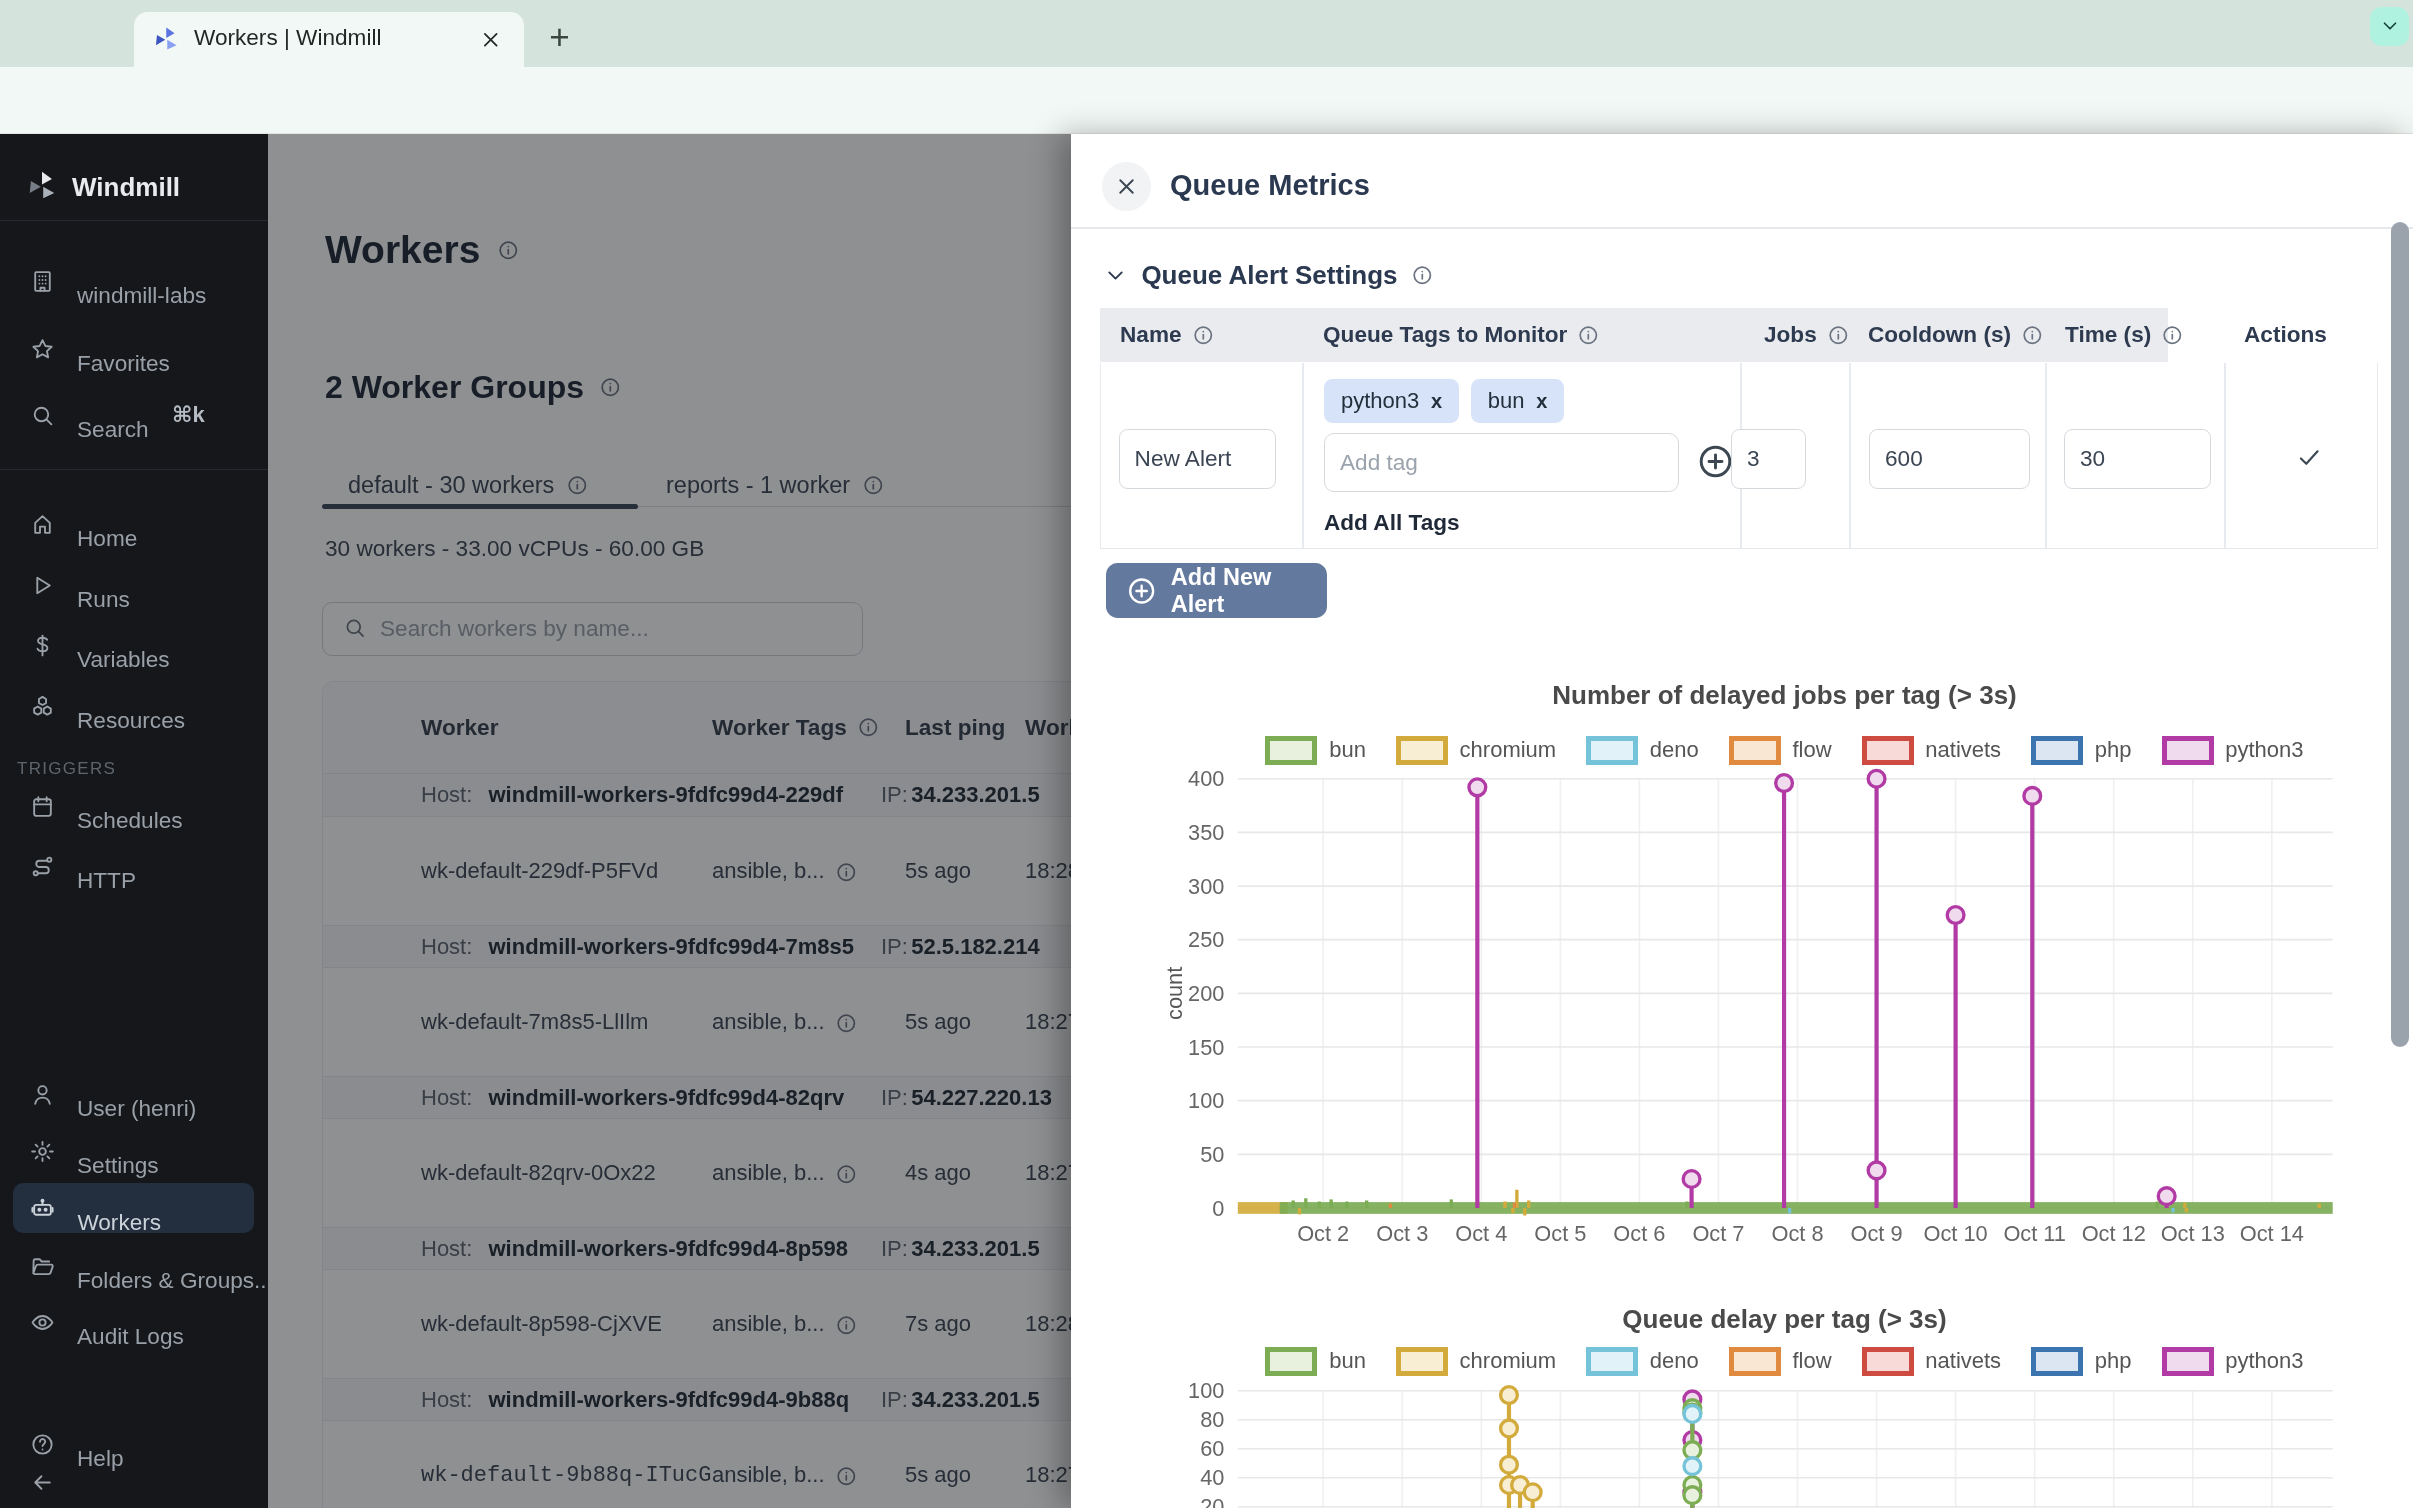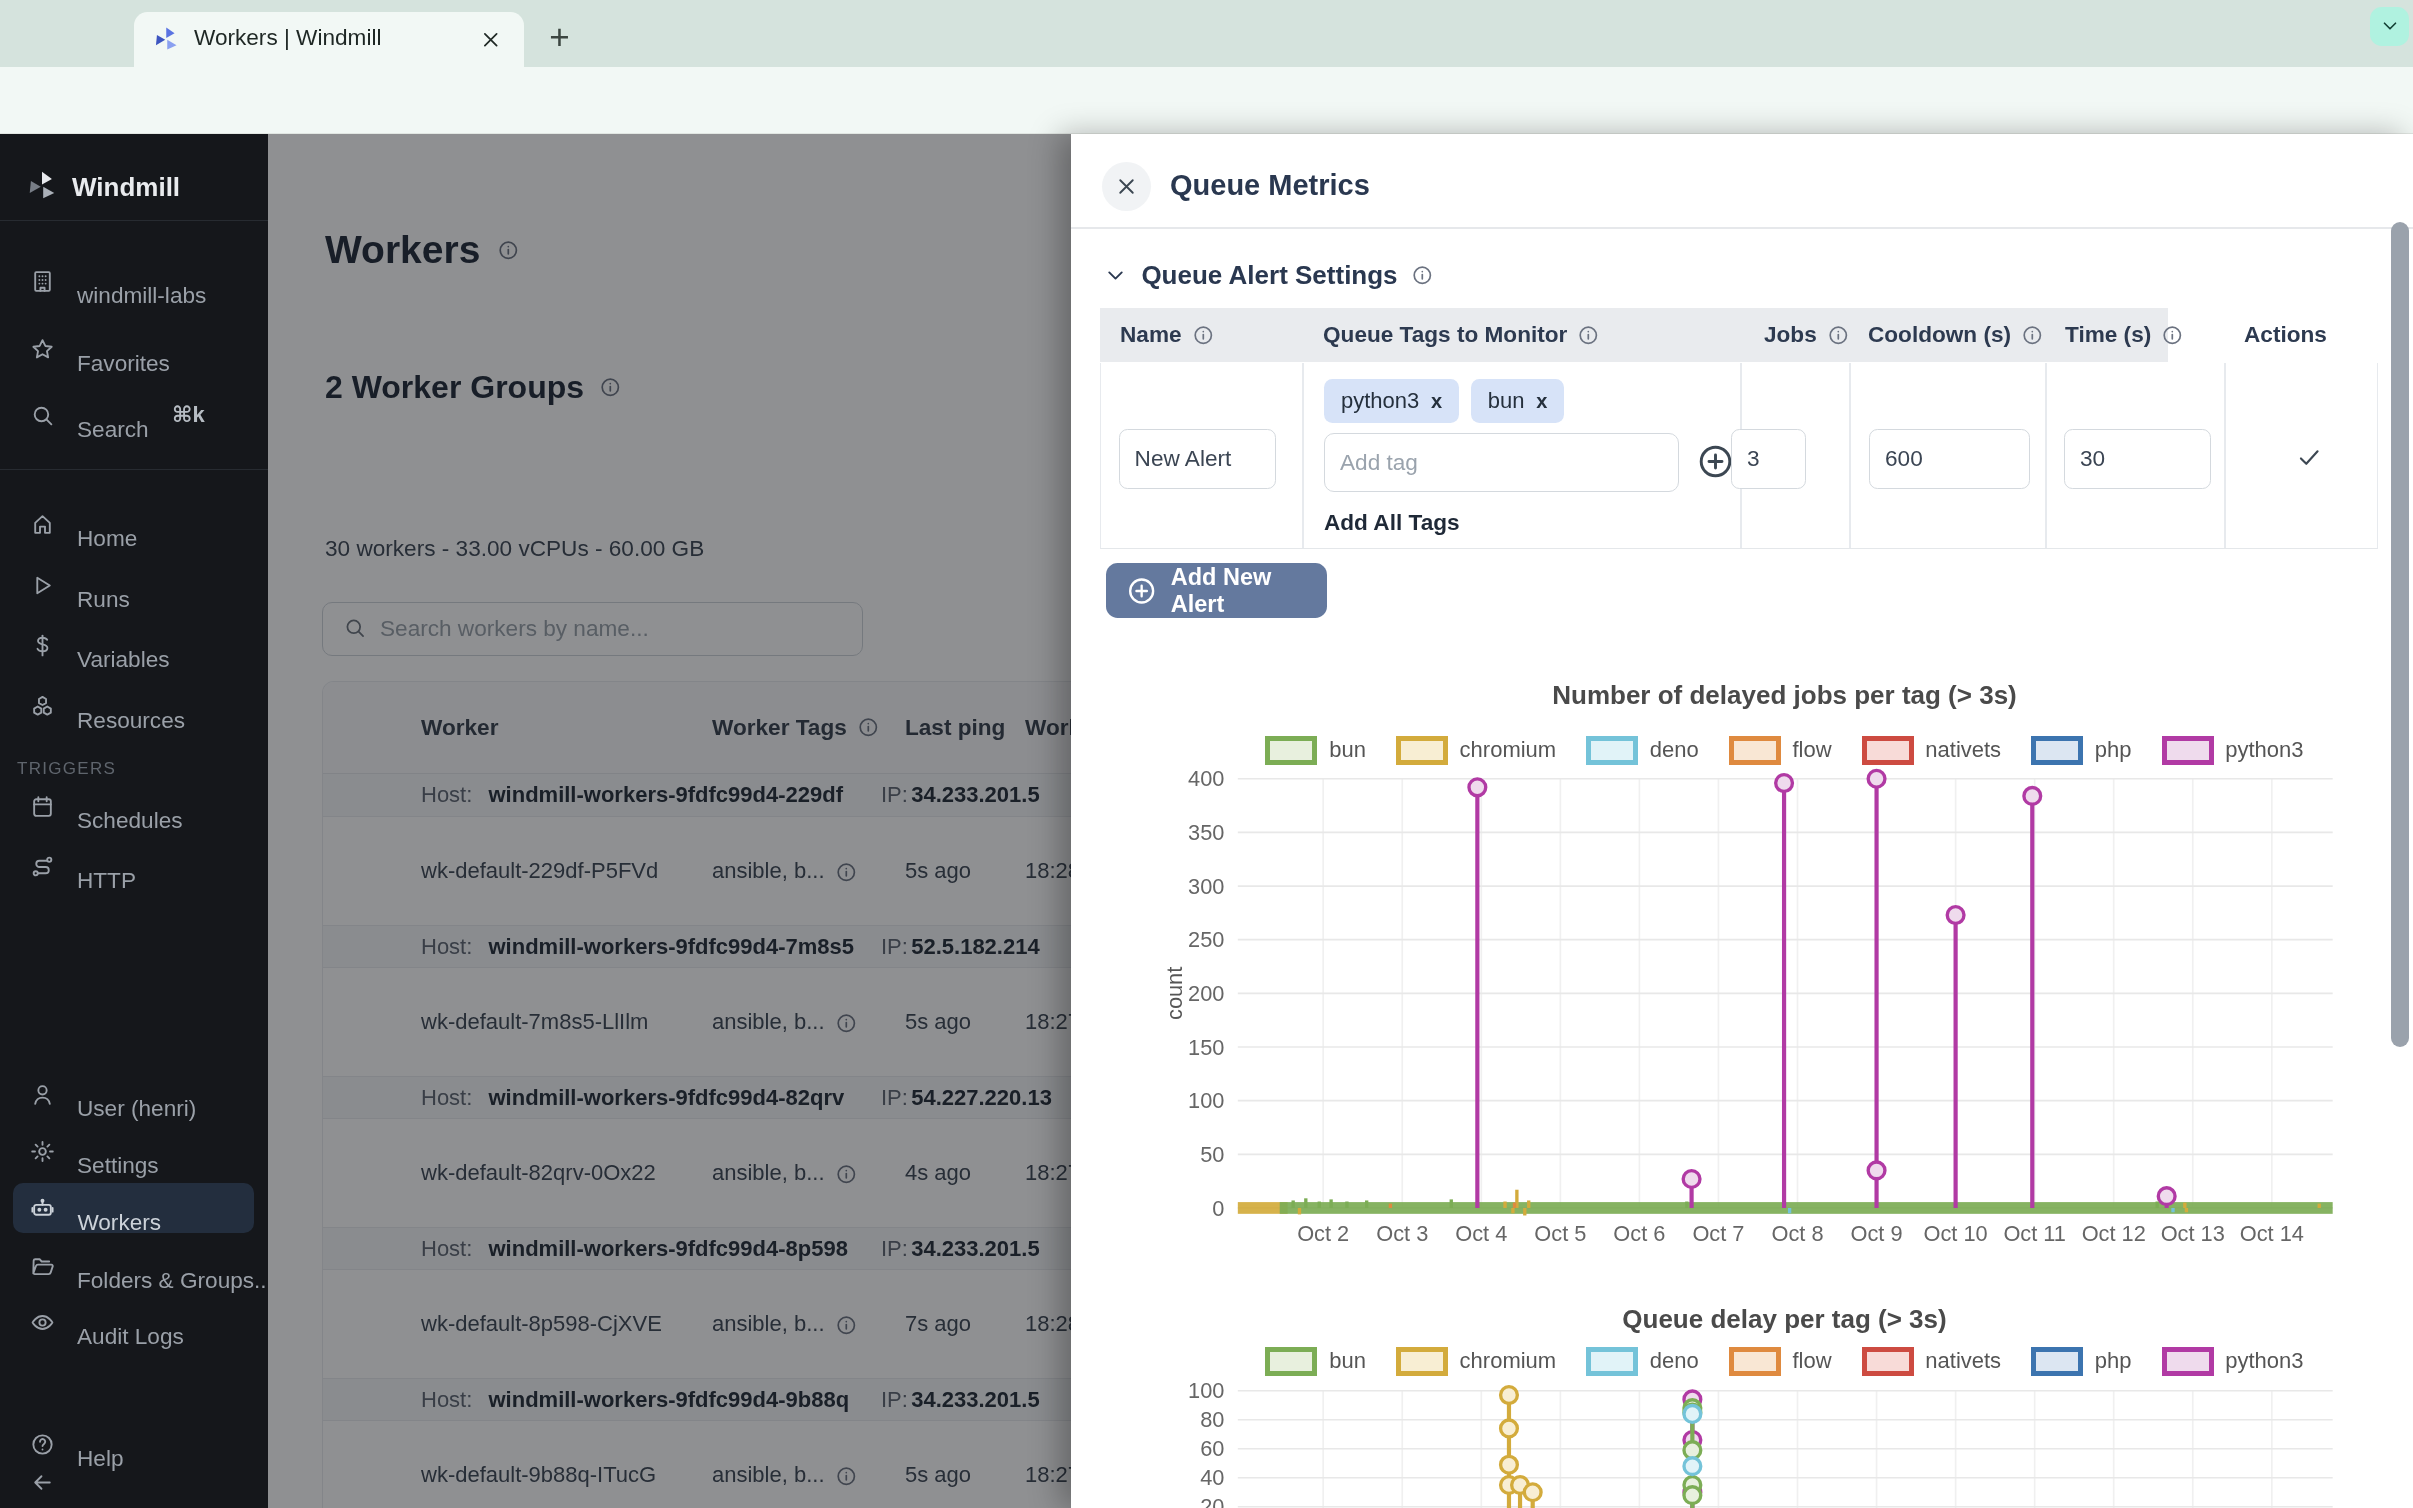--- a/index.html
+++ b/index.html
@@ -372,20 +372,42 @@
     <div class="m-groups">
       <span>2 Worker Groups</span>
       <span class="info-ic ic">
           <svg viewBox="0 0 24 24" fill="none" stroke="currentColor" stroke-width="1.8" stroke-linecap="round" stroke-linejoin="round">
             <circle cx="12" cy="12" r="8.6"></circle>
             <path d="M12 11.2v4.6"></path>
             <path d="M12 8v.01"></path>
           </svg>
         </span>
     </div>
+    <div class="tabs-row">
+      <div class="wtab wtab-1 active">
+        <span>default - 30 workers</span>
+        <span class="info-ic ic">
+            <svg viewBox="0 0 24 24" fill="none" stroke="currentColor" stroke-width="1.8" stroke-linecap="round" stroke-linejoin="round">
+              <circle cx="12" cy="12" r="8.6"></circle>
+              <path d="M12 11.2v4.6"></path>
+              <path d="M12 8v.01"></path>
+            </svg>
+          </span>
+      </div>
+      <div class="wtab wtab-2">
+        <span>reports - 1 worker</span>
+        <span class="info-ic ic">
+            <svg viewBox="0 0 24 24" fill="none" stroke="currentColor" stroke-width="1.8" stroke-linecap="round" stroke-linejoin="round">
+              <circle cx="12" cy="12" r="8.6"></circle>
+              <path d="M12 11.2v4.6"></path>
+              <path d="M12 8v.01"></path>
+            </svg>
+          </span>
+      </div>
+    </div>
     <div class="m-summary">30 workers - 33.00 vCPUs - 60.00 GB</div>
     <div class="m-search">
       <span class="s-ic ic">
           <svg viewBox="0 0 24 24" fill="none" stroke="currentColor" stroke-width="1.8" stroke-linecap="round" stroke-linejoin="round">
             <circle cx="11" cy="11" r="6.5"></circle>
             <path d="M16 16l4.5 4.5"></path>
           </svg>
         </span>
       <input placeholder="Search workers by name..." style="">
     </div>
@@ -540,21 +562,21 @@
             <span class="cell" style="left: 98px;">
               <span class="muted">Host:&nbsp;</span>
               <b>windmill-workers-9fdfc99d4-9b88q</b>
             </span>
             <span class="cell" style="left: 558px;">
               <span class="muted">IP:</span>
               <b style="margin-left:-6.7px">34.233.201.5</b>
             </span>
           </div>
           <div class="trow worker">
-            <span class="cell" style="left: 98px;">
+            <span class="cell" style="left: 98px; font-family: Liberation Mono, monospace;">
               <span>wk-default-9b88q-ITucG</span>
             </span>
             <span class="cell" style="left: 389px;">
               <span>ansible, b...</span>
               <span class="info-ic ic">
                 <svg viewBox="0 0 24 24" fill="none" stroke="currentColor" stroke-width="1.8" stroke-linecap="round" stroke-linejoin="round">
                   <circle cx="12" cy="12" r="8.6"></circle>
                   <path d="M12 11.2v4.6"></path>
                   <path d="M12 8v.01"></path>
                 </svg>

